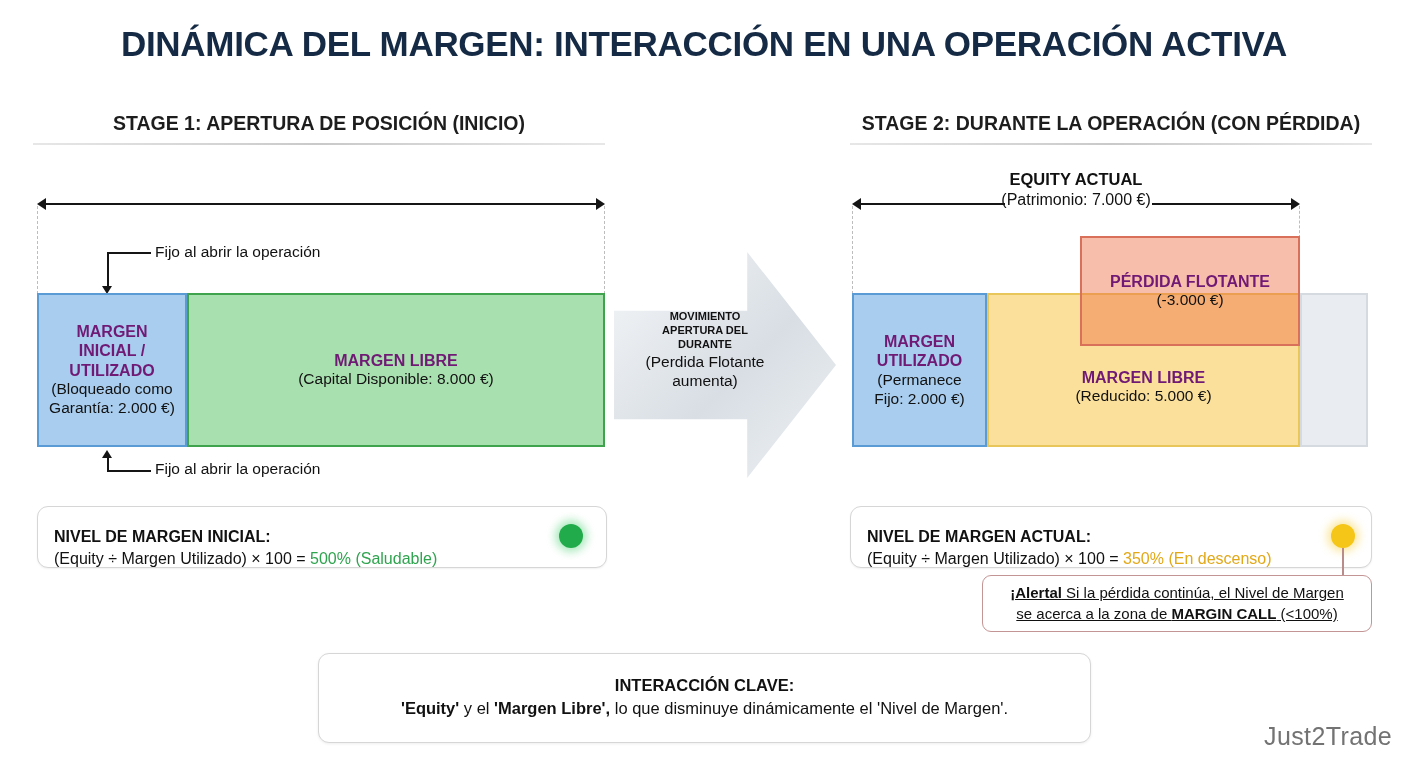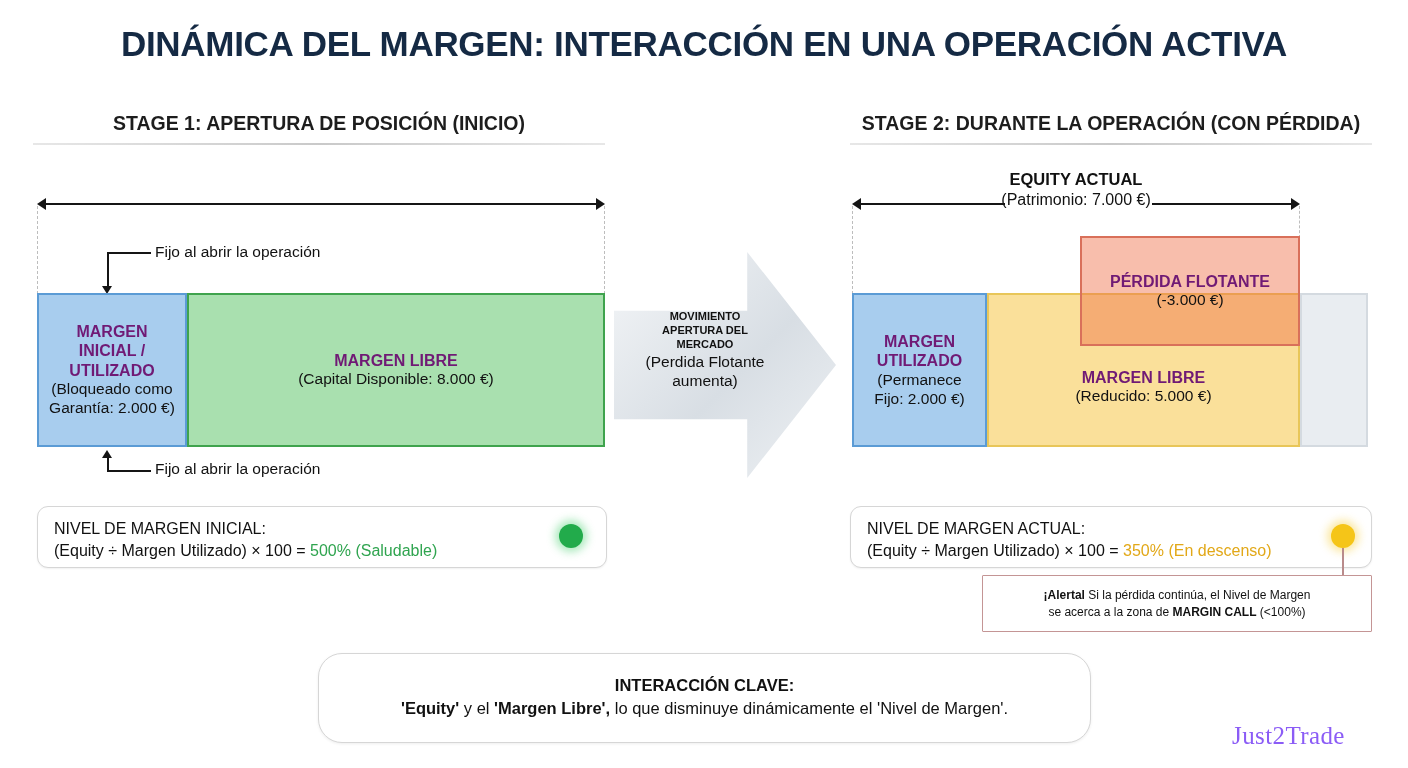--- a/index.html
+++ b/index.html
@@ -158,21 +158,21 @@
 
   
   .pill {
     position: absolute;
     background: #fff;
     border: 1px solid #d6d6d6;
     border-radius: 11px;
     box-shadow: 0 1px 2px rgba(0,0,0,0.06);
     padding: 11px 16px;
   }
-  .pill .ln1 { font-size: 16px; font-weight: normal; color: #111; line-height: 1.35; }
+  .pill .ln1 { font-size: 16px; font-weight: bold; color: #111; line-height: 1.35; margin-top: 8px; }
   .pill .ln2 { font-size: 16px; color: #111; line-height: 1.35; }
   .pill-1 { left: 37px;  top: 506px; width: 570px; height: 62px; }
   .pill-2 { left: 850px; top: 506px; width: 522px; height: 62px; }
   .val-green  { color: #2fa44f; }
   .val-yellow { color: #e2a818; text-align: center; }
 
   .dot {
     position: absolute; width: 24px; height: 24px; border-radius: 50%;
   }
   .dot.green  { left: 559px;  top: 524px; background: #22ab4b; box-shadow: 0 0 9px 4px rgba(46,200,90,0.40); }
@@ -181,49 +181,49 @@
     position: absolute; left: 1342px; top: 548px;
     width: 1.6px; height: 30px; background: #b98b8b;
   }
 
   
   .alert-box {
     position: absolute; left: 982px; top: 575px;
     width: 390px; height: 57px;
     background: #fff;
     border: 1px solid #c49595;
-    border-radius: 1px;
+    border-radius: 9px;
     display: flex; flex-direction: column;
     align-items: center; justify-content: center;
     text-align: center;
-    font-size: 12px; line-height: 1.36; color: #111;
+    font-size: 15px; line-height: 1.36; color: #111; text-decoration: underline;
   }
   .alert-box b { font-weight: bold; }
 
   
   .summary {
     position: absolute; left: 318px; top: 653px;
     width: 773px; height: 90px;
     background: #fff;
     border: 1px solid #d6d6d6;
-    border-radius: 24px;
+    border-radius: 11px;
     box-shadow: 0 1px 3px rgba(0,0,0,0.07);
     display: flex; flex-direction: column;
     align-items: center; justify-content: center;
     text-align: center;
   }
   .summary .s-title { font-size: 16.5px; font-weight: bold; color:#111; margin-bottom: 2px; }
   .summary .s-line { font-size: 16.5px; color: #111; line-height: 1.4; }
   .summary .s-line b { font-weight: bold; }
 
   
   .watermark {
-    position: absolute; left: 1232px; top: 722px;
-    font-family: Liberation Serif, serif;
-    font-size: 25px; color: #8b5cf6; letter-spacing: 0.4px;
+    position: absolute; left: 1264px; top: 722px;
+    font-family: Liberation Sans, sans-serif;
+    font-size: 25px; color: #737373; letter-spacing: 0.4px;
   }
 </style>
 </head>
 <body>
 
 <div class="canvas">
 
   <div class="main-title">DINÁMICA DEL MARGEN: INTERACCIÓN EN UNA OPERACIÓN ACTIVA</div>
 
   <div class="stage-head left">STAGE 1: APERTURA DE POSICIÓN (INICIO)</div>
@@ -264,21 +264,21 @@
     <span class="hline" style="left:107px; top:470px; width:44px;"></span>
     <span class="vline" style="left:107px; top:458px; height:13px;"></span>
     <span class="tip up" style="left:101.8px; top:450px;"></span>
   </div>
   <div class="callout-text co-bot">Fijo al abrir la operación</div>
 
   <div class="big-arrow"></div>
   <div class="big-arrow-text">
     <div class="hd">MOVIMIENTO</div>
     <div class="hd">APERTURA DEL</div>
-    <div class="hd">MERCADO</div>
+    <div class="hd">DURANTE</div>
     <div>(Perdida Flotante</div>
     <div>aumenta)</div>
   </div>
 
   <div class="bracket-label bl-equity">
     <span class="l1">EQUITY ACTUAL</span>
     <span class="l2">(Patrimonio: 7.000 €)</span>
   </div>
   <div class="dbl-arrow arrow-equity-l">
     <span class="hd l"></span>

